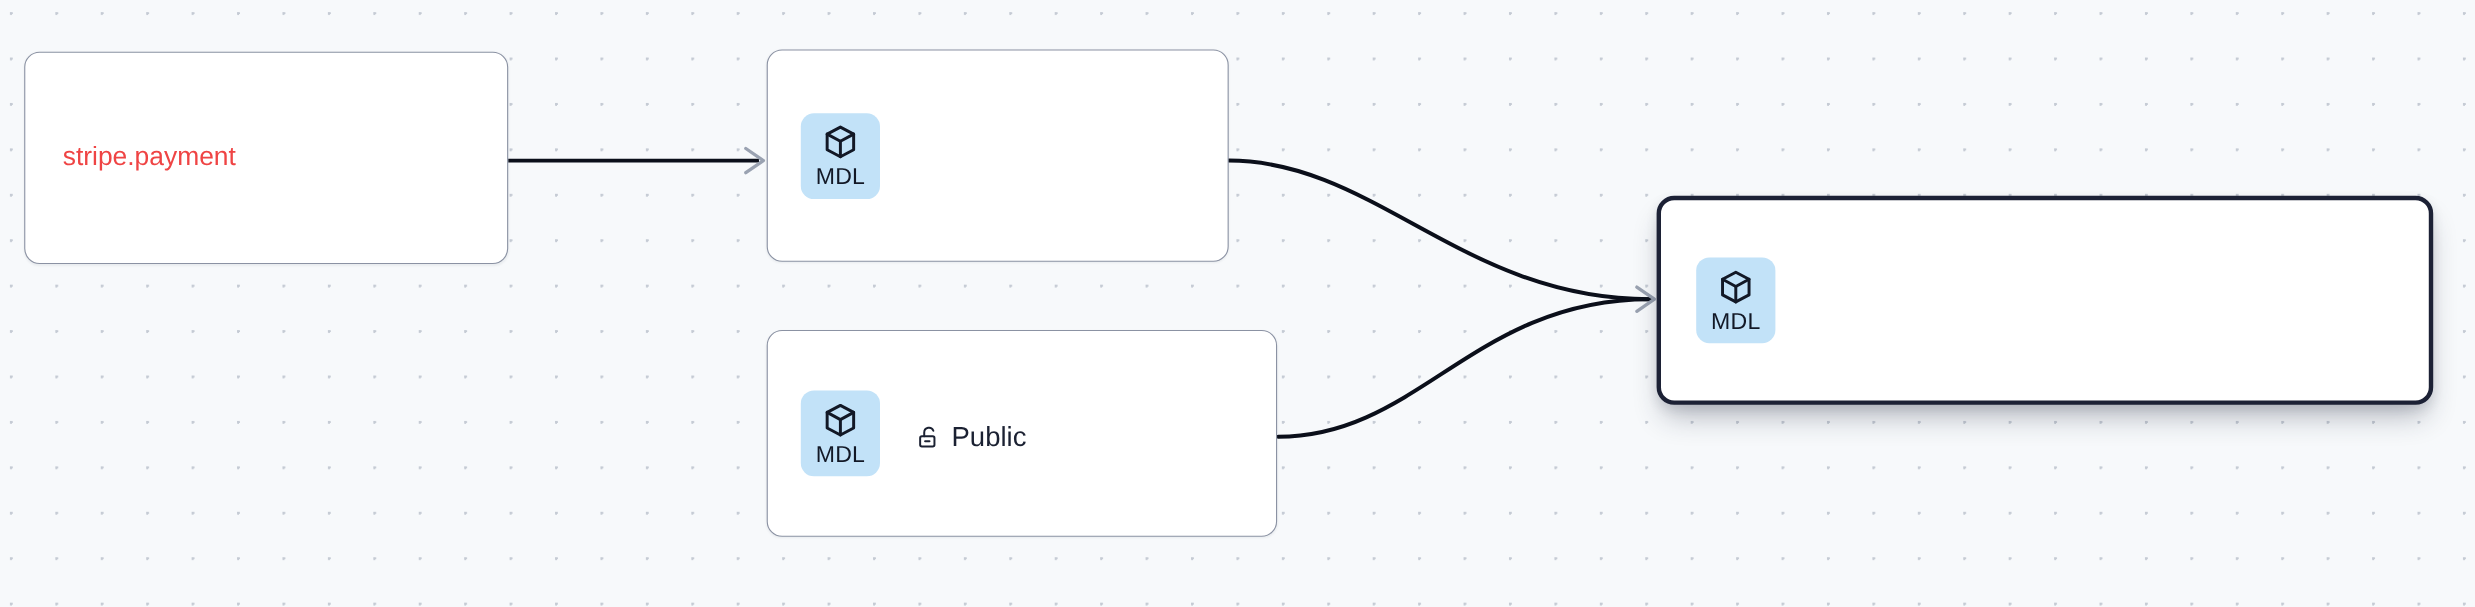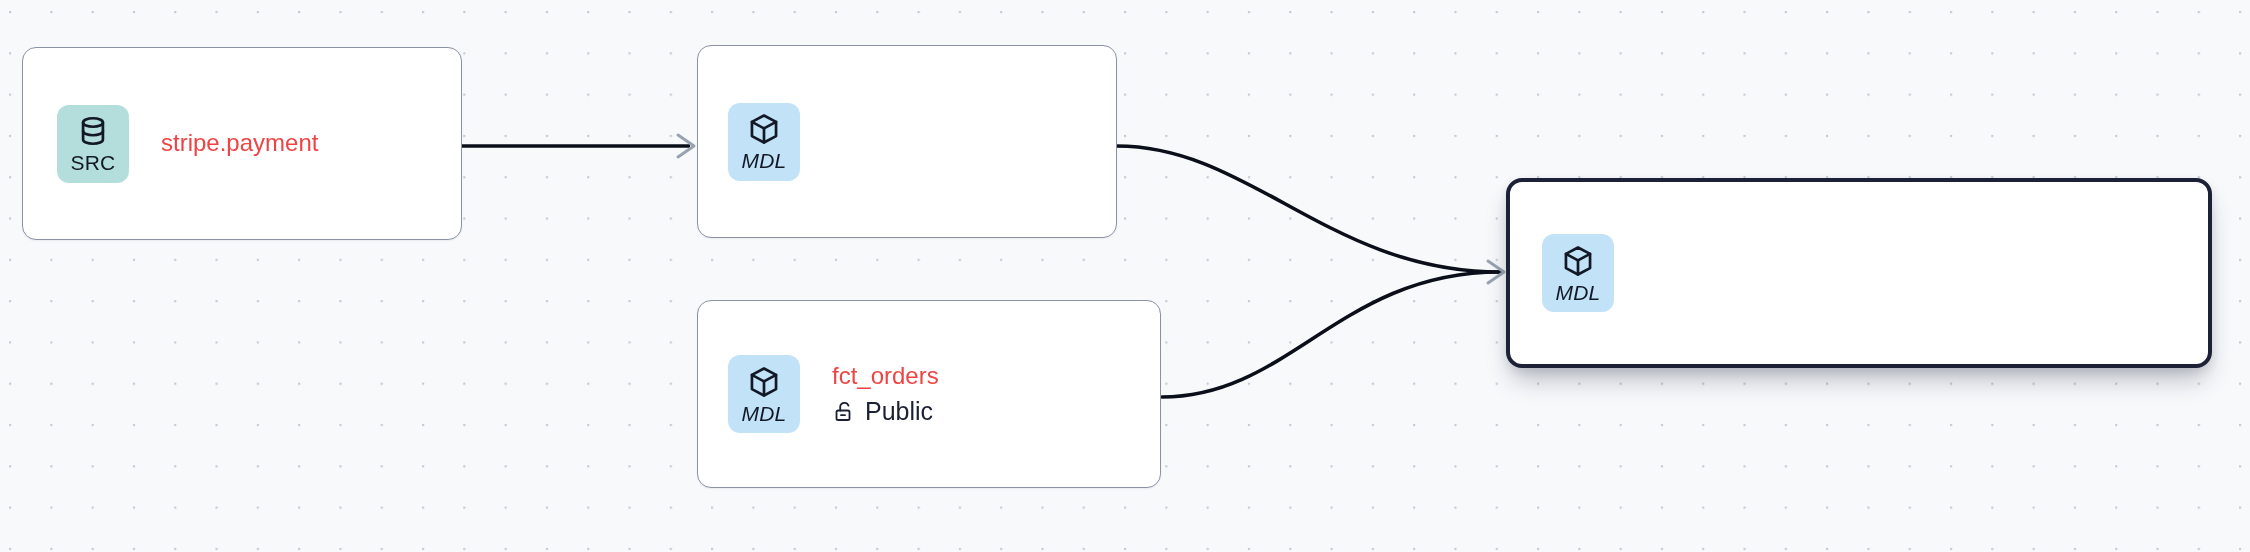--- a/index.html
+++ b/index.html
@@ -55,21 +55,21 @@
     flex-direction: column;
     align-items: center;
     justify-content: center;
     width: 72px;
     height: 78px;
     border-radius: 12px;
     gap: 1px;
   }
 
   .badge.src { background: #b3dedb; }
-  .badge.mdl { background: #c2e2f8; font-style: italic; }
+  .badge.mdl { background: #c2e2f8; }
 
   .badge-glyph {
     display: block;
     line-height: 0;
   }
 
   .badge-label {
     font-size: 21px;
     font-weight: 400;
     color: #121826;
@@ -141,30 +141,20 @@
 
     <g>
       <path d="M 1162,397 C 1290,397 1340,272 1500,272" fill="none" stroke="#0b0f1a" stroke-width="3.6" stroke-linecap="round"></path>
     </g>
 
     <path d="M 1488,261 L 1504,272 L 1488,283" fill="none" stroke="#9aa2b1" stroke-width="3" stroke-linecap="round" stroke-linejoin="round"></path>
   </svg>
 
   <div class="node" id="node-stripe-payment">
 
-    <div class="badge src">
-      <span class="badge-glyph">
-        <svg width="34" height="34" viewBox="0 0 24 24" fill="none" stroke="#121826" stroke-width="1.9" stroke-linecap="round" stroke-linejoin="round">
-          <ellipse cx="12" cy="6" rx="7" ry="3"></ellipse>
-          <path d="M5 6v12c0 1.66 3.13 3 7 3s7-1.34 7-3V6"></path>
-          <path d="M5 12c0 1.66 3.13 3 7 3s7-1.34 7-3"></path>
-        </svg>
-      </span>
-      <span class="badge-label">SRC</span>
-    </div>
 
     <div class="node-body">
       <div class="node-title">stripe.payment</div>
     </div>
   </div>
 
   <div class="node" id="node-stg-payments">
 
     <div class="badge mdl">
       <span class="badge-glyph">
@@ -186,21 +176,20 @@
         <svg width="34" height="34" viewBox="0 0 24 24" fill="none" stroke="#121826" stroke-width="1.9" stroke-linecap="round" stroke-linejoin="round">
           <path d="M12 2.5 20.5 7v10L12 21.5 3.5 17V7z"></path>
           <path d="M3.5 7 12 11.6 20.5 7"></path>
           <path d="M12 11.6v9.9"></path>
         </svg>
       </span>
       <span class="badge-label">MDL</span>
     </div>
 
     <div class="node-body">
-      <div class="node-title">fct_orders</div>
 
       <div class="node-sub">
         <span class="sub-icon">
           <svg width="24" height="24" viewBox="0 0 24 24" fill="none" stroke="#1b2132" stroke-width="1.8" stroke-linecap="round" stroke-linejoin="round">
             <rect x="4.5" y="10.5" width="13" height="9.5" rx="1.6"></rect>
             <path d="M8.2 10.5V7.1a4.3 4.3 0 0 1 8.3-1.5"></path>
             <path d="M9 15.2h4"></path>
           </svg>
         </span>
         <span>Public</span>

